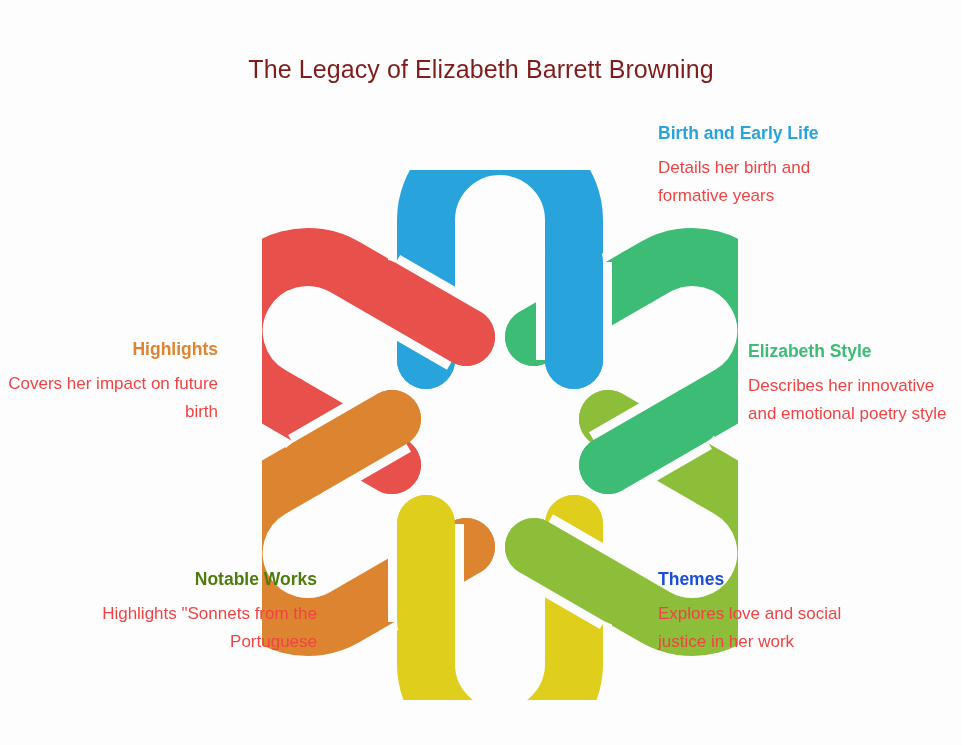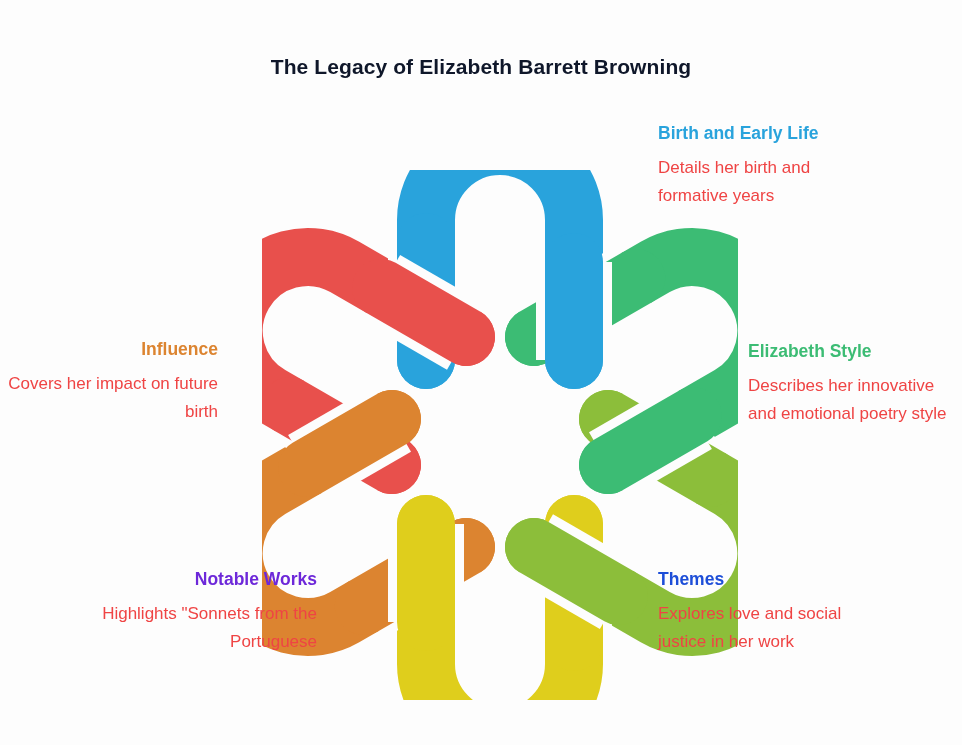--- a/index.html
+++ b/index.html
@@ -18,23 +18,23 @@
     height: 745px;
     background: #fdfdfd;
     overflow: hidden;
   }
   #title {
     position: absolute;
     top: 55px;
     left: 0;
     width: 962px;
     text-align: center;
-    font-size: 21px;
-    font-weight: 700;
-    color: #0f172a;
+    font-size: 25px;
+    font-weight: 400;
+    color: #7f1d1d;
     letter-spacing: 0.1px;
   }
   .knot-wrap {
     position: absolute;
     left: 262px;
     top: 170px;
     width: 476px;
     height: 530px;
   }
   .knot-wrap svg {
@@ -160,26 +160,26 @@
             <path d="M 118 28 L 118 -70" fill="none" stroke="#fdfdfd" stroke-width="76" stroke-linecap="butt"></path>
             <path d="M 118 28 L 118 -70" fill="none" stroke="#E8504C" stroke-width="58" stroke-linecap="round"></path>
           </g>
         </g>
       </g>
     </svg>
   </div>
 
 
   <div class="block left" id="blk-influence">
-    <div class="heading" style="color:#DC8430">Influence</div>
+    <div class="heading" style="color:#DC8430">Highlights</div>
     <div class="body">Covers her impact on future birth</div>
   </div>
 
   <div class="block left" id="blk-notable-works">
-    <div class="heading" style="color:#6d28d9">Notable Works</div>
+    <div class="heading" style="color:#4d7c0f">Notable Works</div>
     <div class="body">Highlights "Sonnets from the Portuguese</div>
   </div>
 
   <div class="block right" id="blk-birth">
     <div class="heading" style="color:#29A3DC">Birth and Early Life</div>
     <div class="body">Details her birth and formative years</div>
   </div>
 
   <div class="block right" id="blk-literary-style">
     <div class="heading" style="color:#3CBC74">Elizabeth Style</div>

